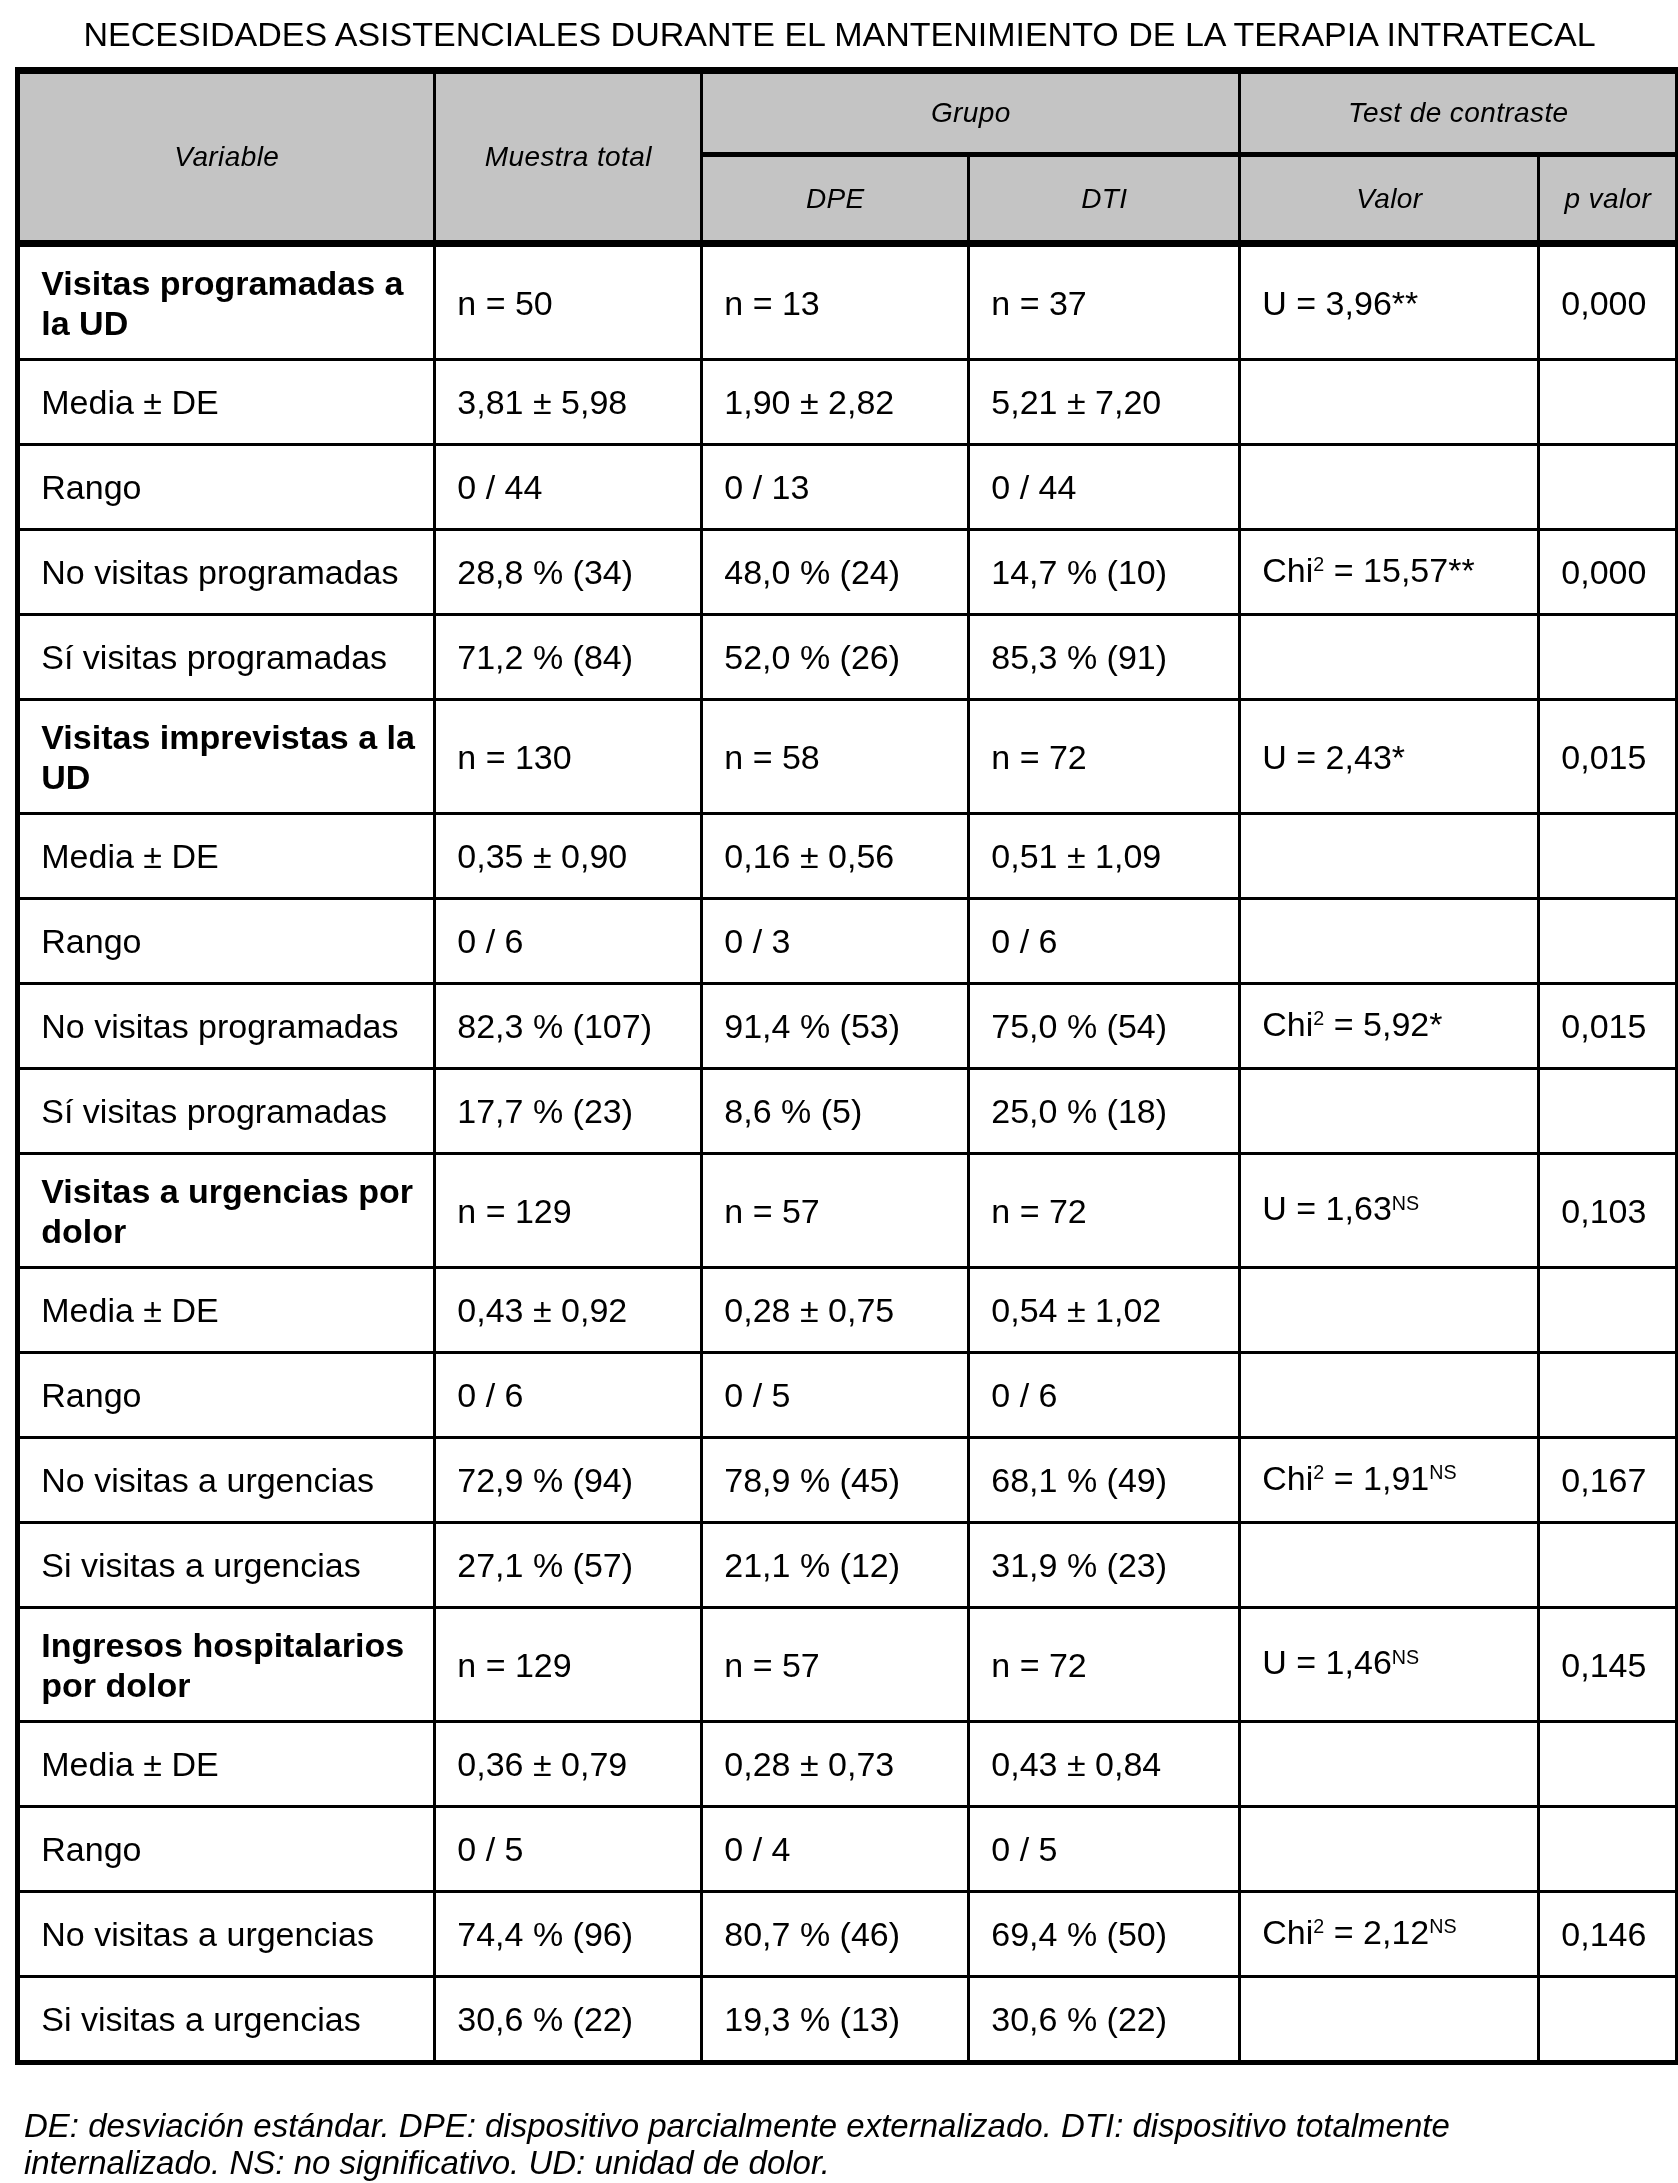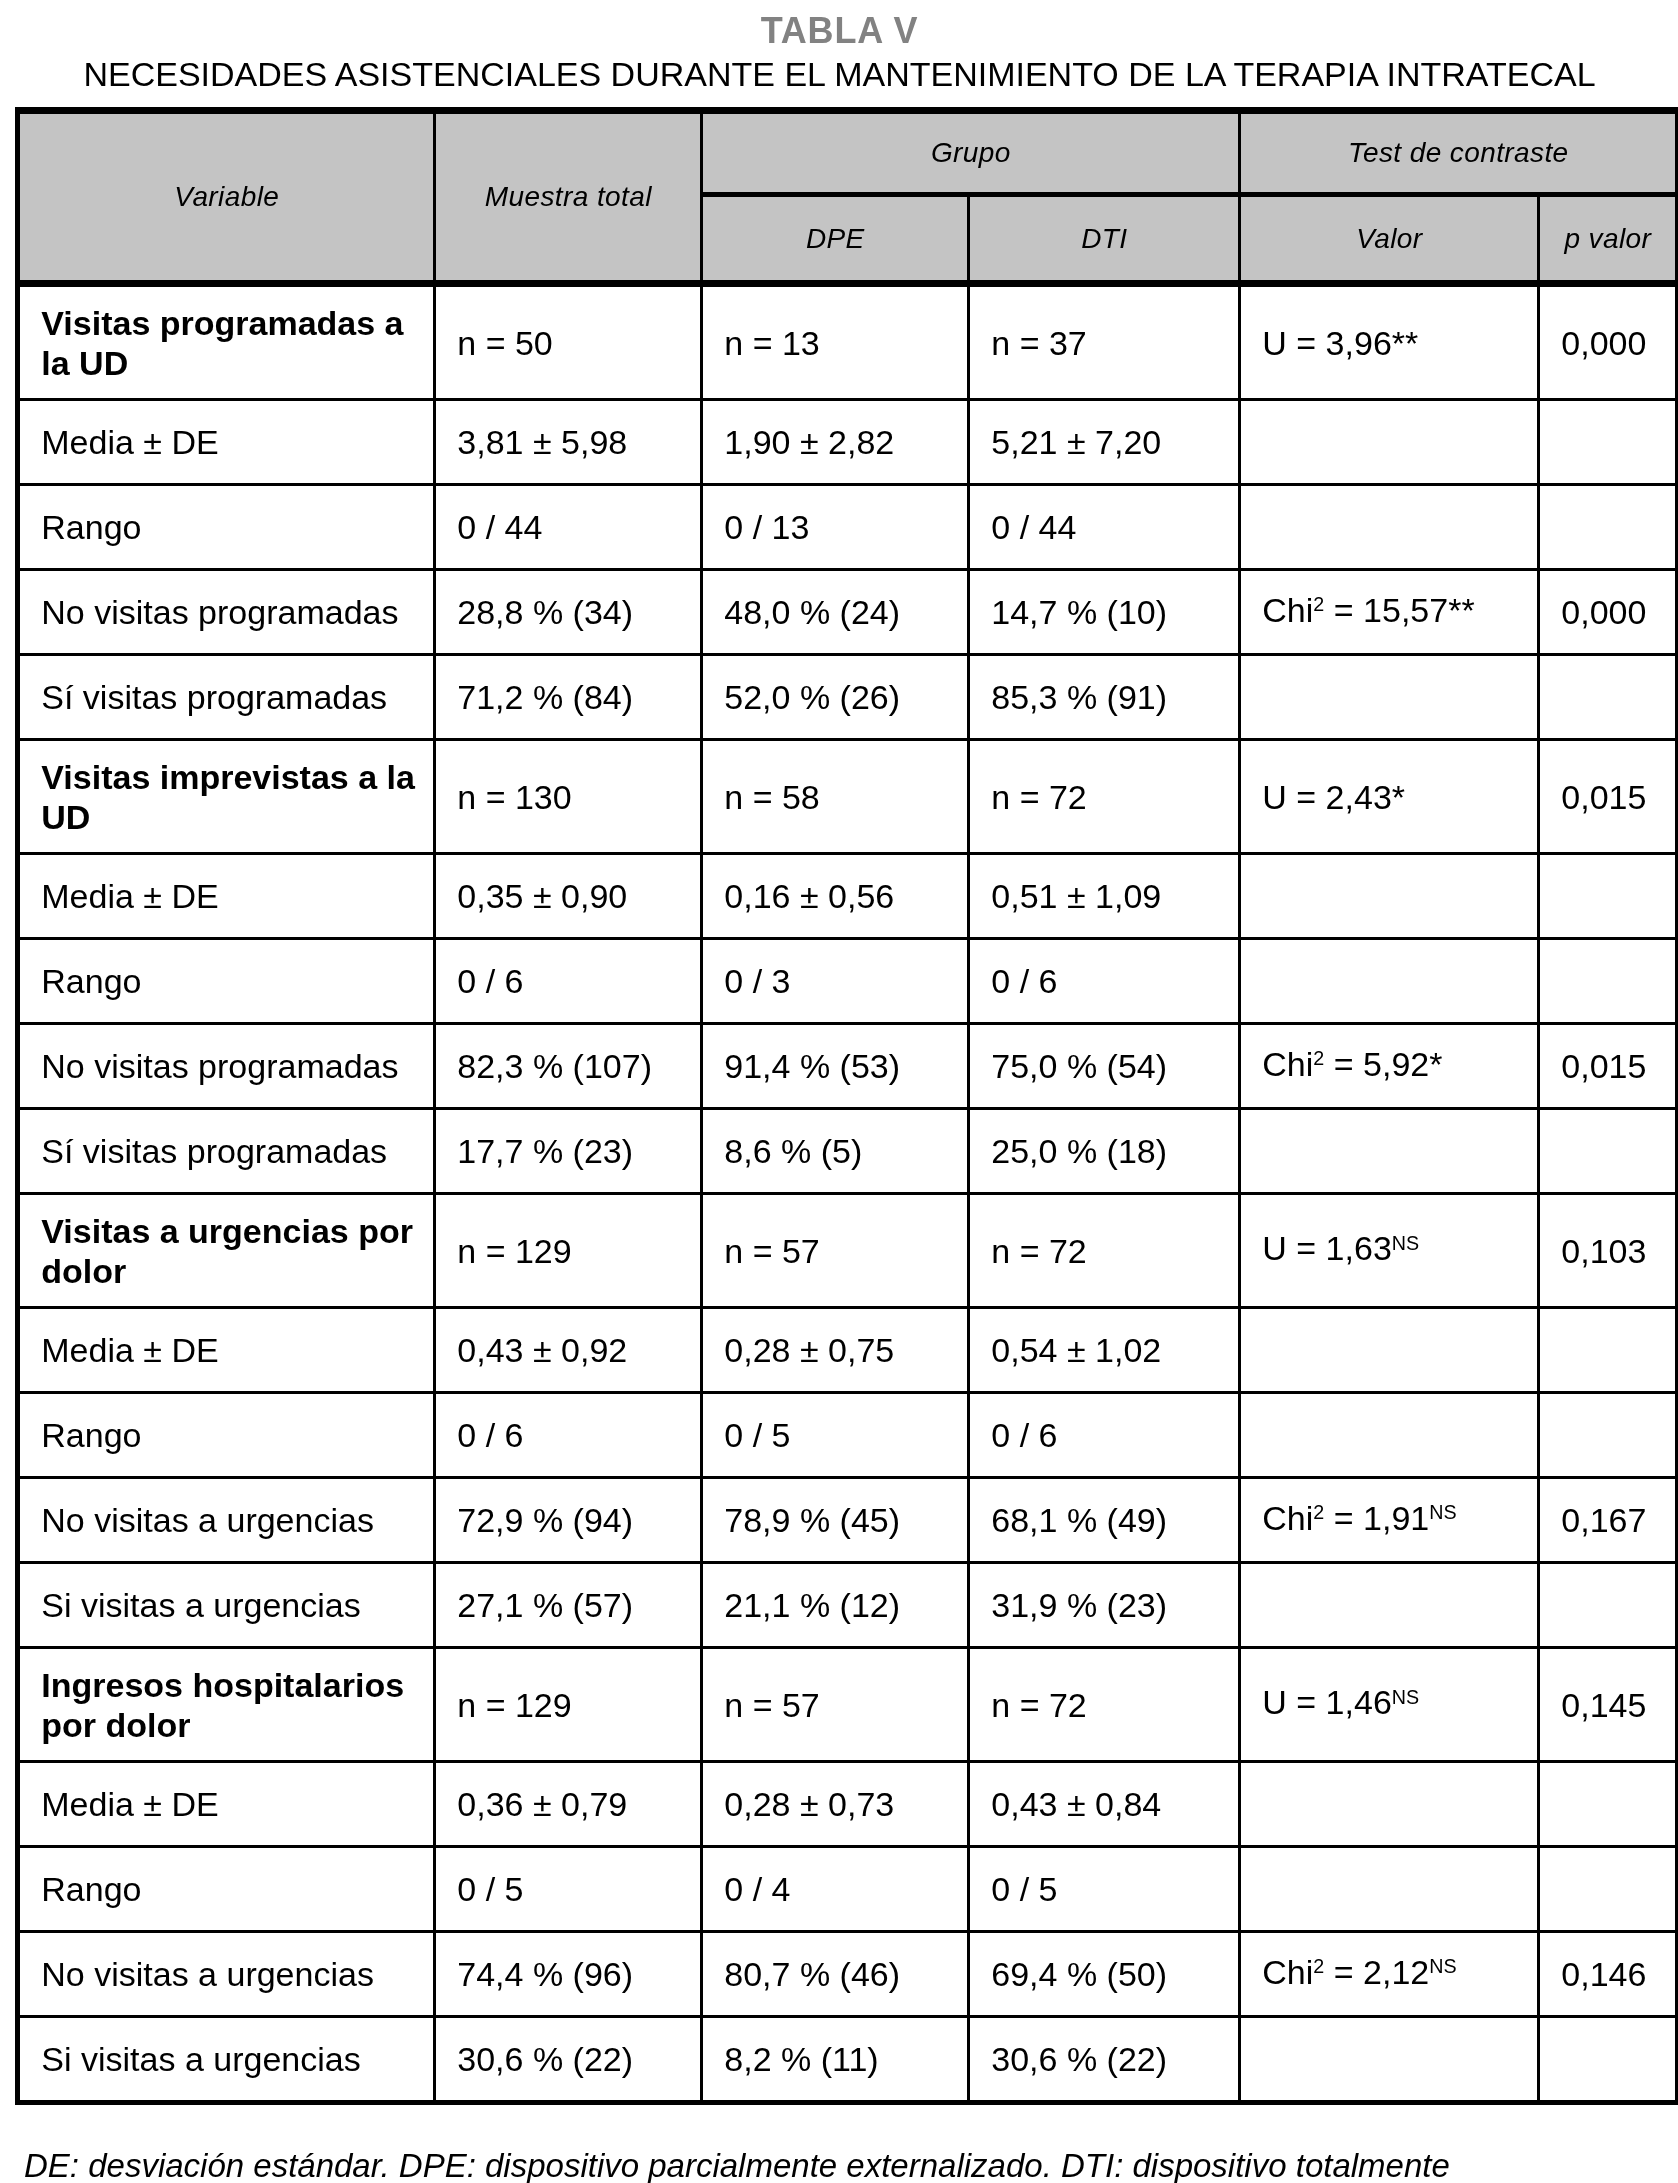--- a/index.html
+++ b/index.html
@@ -78,21 +78,20 @@
     line-height:37px;
     color:#000000;
   }
 </style>
 </head>
 <body>
 
 <div class="page">
 
   <div class="title-block">
-    <div class="table-title">TABLA V</div>
     <div class="table-subtitle">NECESIDADES ASISTENCIALES DURANTE EL MANTENIMIENTO DE LA TERAPIA INTRATECAL</div>
   </div>
 
   <table class="data-table">
     <colgroup>
       <col style="width:417px">
       <col style="width:267px">
       <col style="width:267px">
       <col style="width:271px">
       <col style="width:299px">
@@ -261,21 +260,21 @@
           <td class="cell-variable">No visitas a urgencias</td>
           <td class="cell-muestra-total">74,4 % (96)</td>
           <td class="cell-dpe">80,7 % (46)</td>
           <td class="cell-dti">69,4 % (50)</td>
           <td class="cell-valor">Chi<sup>2</sup> = 2,12<sup>NS</sup></td>
           <td class="cell-p-valor">0,146</td>
         </tr>
         <tr class="row-normal">
           <td class="cell-variable">Si visitas a urgencias</td>
           <td class="cell-muestra-total">30,6 % (22)</td>
-          <td class="cell-dpe">8,2 % (11)</td>
+          <td class="cell-dpe">19,3 % (13)</td>
           <td class="cell-dti">30,6 % (22)</td>
           <td class="cell-valor"></td>
           <td class="cell-p-valor"></td>
         </tr>
       </tbody>
   </table>
 
   <div class="footnote">
     <div>DE: desviación estándar. DPE: dispositivo parcialmente externalizado. DTI: dispositivo totalmente</div>
     <div>internalizado. NS: no significativo. UD: unidad de dolor.</div>

